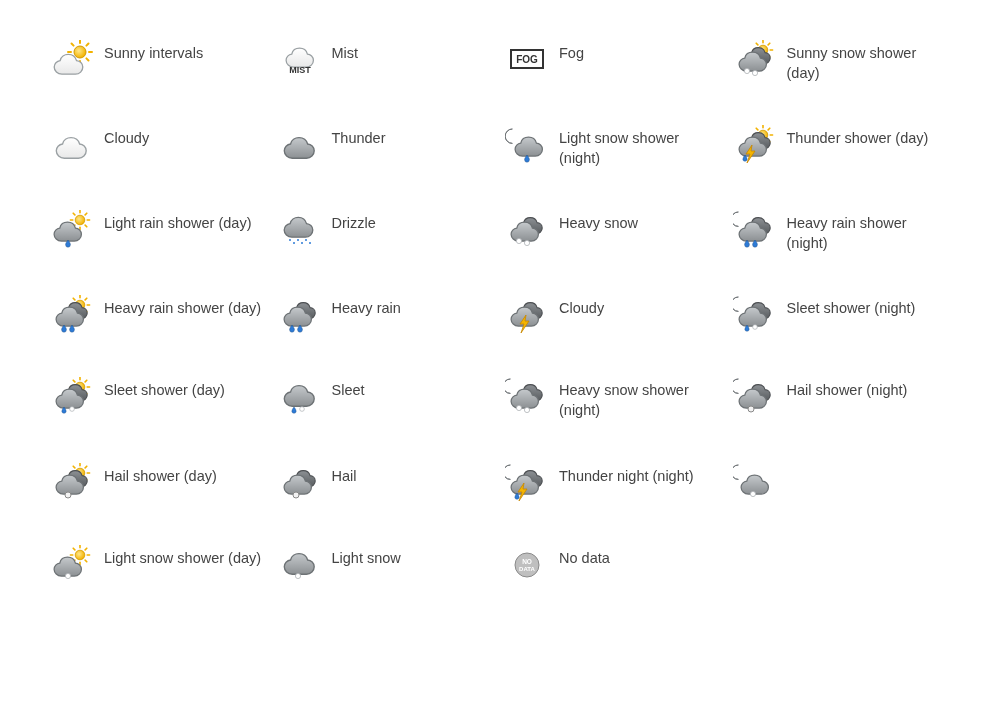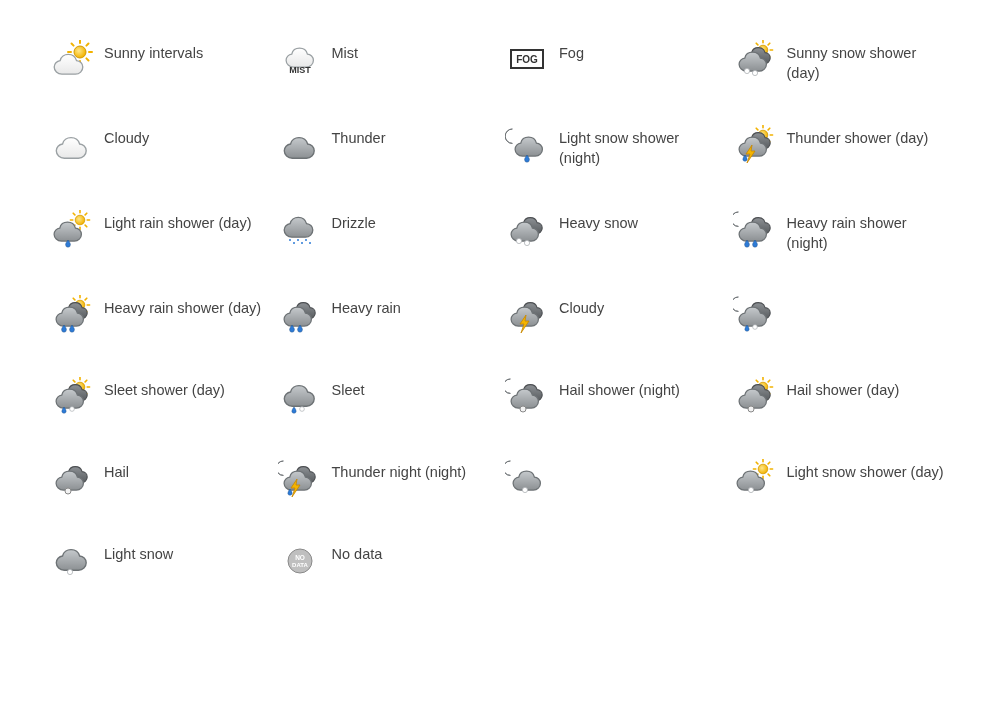--- a/index.html
+++ b/index.html
@@ -304,20 +304,21 @@
                 <path d="M9 22c-4 0-7-3-7-6.5 0-3 2.4-5.5 5.4-5.9.8-3.4 3.9-5.6 7.4-5.6 3.6 0 6.6 2.3 7.5 5.6 3 .2 5.7 2.6 5.7 5.9 0 3.6-3 6.5-6.7 6.5H9z" fill="url(#gDark)" stroke="#4c4f52" stroke-width="1.2"></path>
               </g>
               <g transform="translate(4 8) scale(1.05)">
                 <path d="M9 22c-4 0-7-3-7-6.5 0-3 2.4-5.5 5.4-5.9.8-3.4 3.9-5.6 7.4-5.6 3.6 0 6.6 2.3 7.5 5.6 3 .2 5.7 2.6 5.7 5.9 0 3.6-3 6.5-6.7 6.5H9z" fill="url(#gGrey)" stroke="#6d7275" stroke-width="1.2"></path>
               </g>
               <use href="#drop" transform="translate(14 30) scale(0.7)"></use>
               <use href="#flake" transform="translate(22 32) scale(0.9)"></use>
             </g>
           </svg>
         </div>
+        <div class="label">Sleet shower (night)</div>
       </div>
       <div class="cell">
         <div class="icon-wrap">
           <svg width="44" height="40" viewBox="0 0 44 40">
             <g>
               <use href="#sun" transform="translate(30 10) scale(0.8)"></use>
               <g transform="translate(12 4) scale(0.9)">
                 <path d="M9 22c-4 0-7-3-7-6.5 0-3 2.4-5.5 5.4-5.9.8-3.4 3.9-5.6 7.4-5.6 3.6 0 6.6 2.3 7.5 5.6 3 .2 5.7 2.6 5.7 5.9 0 3.6-3 6.5-6.7 6.5H9z" fill="url(#gDark)" stroke="#4c4f52" stroke-width="1.2"></path>
               </g>
               <g transform="translate(4 8) scale(1.05)">
@@ -336,20 +337,38 @@
             <g>
               <g transform="translate(4 4) scale(1.15)">
                 <path d="M9 22c-4 0-7-3-7-6.5 0-3 2.4-5.5 5.4-5.9.8-3.4 3.9-5.6 7.4-5.6 3.6 0 6.6 2.3 7.5 5.6 3 .2 5.7 2.6 5.7 5.9 0 3.6-3 6.5-6.7 6.5H9z" fill="url(#gGrey)" stroke="#6d7275" stroke-width="1.2"></path>
               </g>
               <use href="#drop" transform="translate(16 30) scale(0.7)"></use>
               <use href="#flake" transform="translate(24 32) scale(0.9)"></use>
             </g>
           </svg>
         </div>
         <div class="label">Sleet</div>
+      </div>
+      <div class="cell">
+        <div class="icon-wrap">
+          <svg width="44" height="40" viewBox="0 0 44 40">
+            <g>
+              <use href="#moon" transform="translate(0 2) scale(0.9)"></use>
+              <g transform="translate(12 4) scale(0.9)">
+                <path d="M9 22c-4 0-7-3-7-6.5 0-3 2.4-5.5 5.4-5.9.8-3.4 3.9-5.6 7.4-5.6 3.6 0 6.6 2.3 7.5 5.6 3 .2 5.7 2.6 5.7 5.9 0 3.6-3 6.5-6.7 6.5H9z" fill="url(#gDark)" stroke="#4c4f52" stroke-width="1.2"></path>
+              </g>
+              <g transform="translate(4 8) scale(1.05)">
+                <path d="M9 22c-4 0-7-3-7-6.5 0-3 2.4-5.5 5.4-5.9.8-3.4 3.9-5.6 7.4-5.6 3.6 0 6.6 2.3 7.5 5.6 3 .2 5.7 2.6 5.7 5.9 0 3.6-3 6.5-6.7 6.5H9z" fill="url(#gGrey)" stroke="#6d7275" stroke-width="1.2"></path>
+              </g>
+              <use href="#flake" transform="translate(14 31) scale(1)"></use>
+              <use href="#flake" transform="translate(22 33) scale(1)"></use>
+            </g>
+          </svg>
+        </div>
+        <div class="label">Heavy snow shower (night)</div>
       </div>
       <div class="cell">
         <div class="icon-wrap">
           <svg width="44" height="40" viewBox="0 0 44 40">
             <g>
               <use href="#moon" transform="translate(0 2) scale(0.9)"></use>
               <g transform="translate(12 4) scale(0.9)">
                 <path d="M9 22c-4 0-7-3-7-6.5 0-3 2.4-5.5 5.4-5.9.8-3.4 3.9-5.6 7.4-5.6 3.6 0 6.6 2.3 7.5 5.6 3 .2 5.7 2.6 5.7 5.9 0 3.6-3 6.5-6.7 6.5H9z" fill="url(#gDark)" stroke="#4c4f52" stroke-width="1.2"></path>
               </g>
               <g transform="translate(4 8) scale(1.05)">

